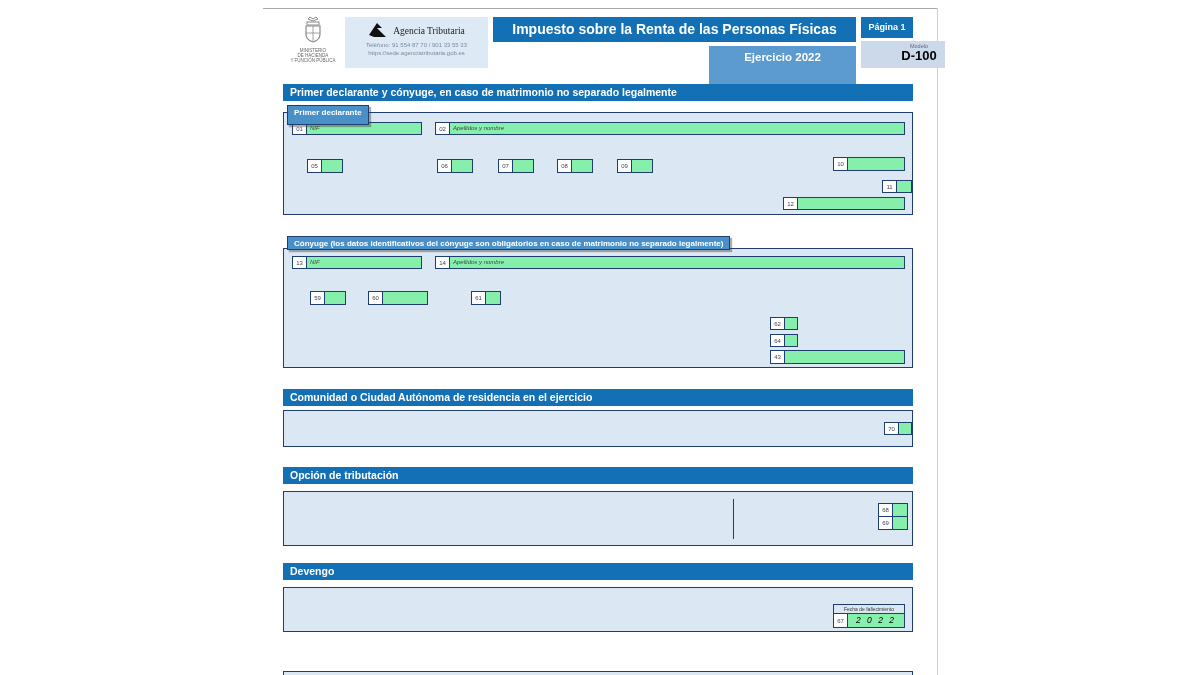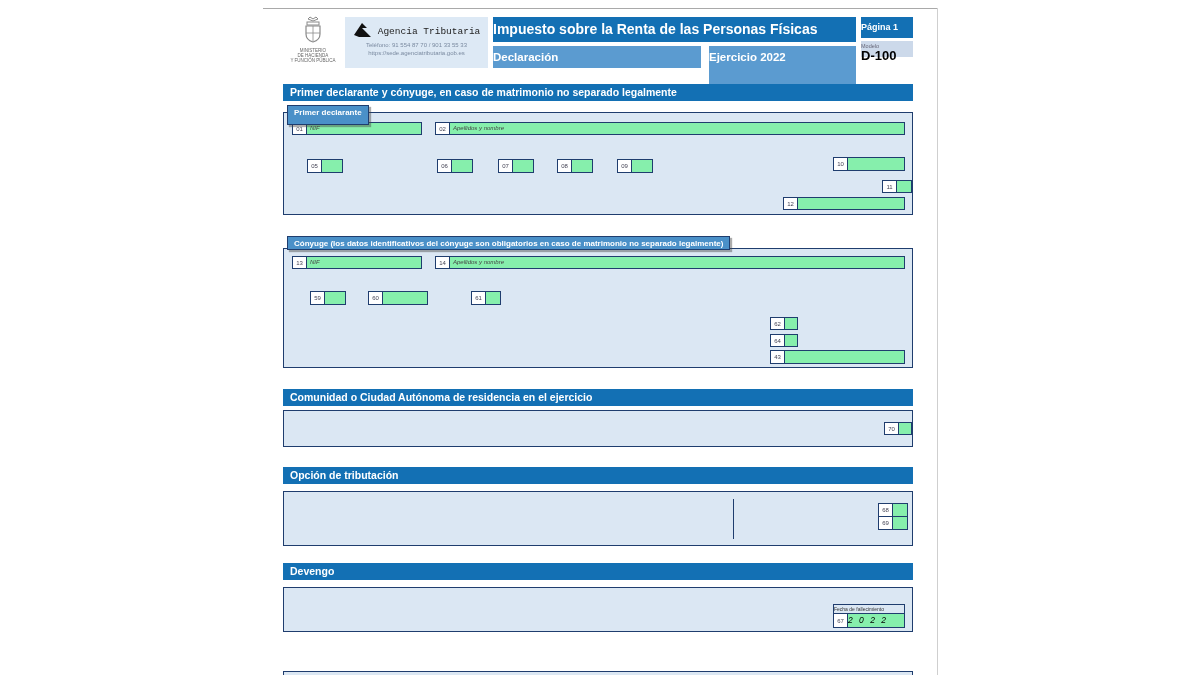--- a/index.html
+++ b/index.html
@@ -17,21 +17,21 @@
   .nbox{position:absolute;display:flex;border:1px solid #1f3d6e;background:#fff;box-sizing:border-box;z-index:2;}
   .nbox .n{width:13px;border-right:1px solid #1f3d6e;font-size:6px;color:#445;
            display:flex;align-items:center;justify-content:center;flex:none;background:#fff;}
   .nbox .i{flex:1;font-size:6px;color:#444;line-height:11px;padding-left:3px;background:#86efac;font-style:italic;}
   .lbl{font-size:6.5px;color:#0a0a0a;white-space:nowrap;}
   .lbl6{font-size:6px;color:#0a0a0a;white-space:nowrap;}
   .tiny{font-size:5.5px;color:#222;line-height:6.5px;white-space:nowrap;}
   .b{font-weight:bold;}
   .row{display:flex;align-items:flex-end;}
   .dots{flex:1;border-bottom:1px dotted #666;height:7px;margin:0 3px 1px 3px;}
-  .ctr{}
+  .ctr{text-align:center;}
   .dkblue{background:#1370b4;color:#fff;font-weight:bold;}
   .mdblue{background:#5b9bd0;color:#fff;font-weight:bold;}
 </style>
 </head>
 <body>
 
 <div id="canvas">
 
   <div class="abs hline" style="left:263px;top:8px;width:674px;"></div>
   <div class="abs vline-edge" style="left:937px;top:8px;height:667px;"></div>
@@ -53,33 +53,32 @@
     </div>
   </div>
 
   <div class="abs" style="left:345px;top:17px;width:143px;height:51px;background:#dde9f5;text-align:center;box-sizing:border-box;padding-top:6px;">
     <div style="display:flex;align-items:center;justify-content:center;gap:5px;">
       <span>
         <svg width="20" height="16" viewBox="0 0 20 16" style="display:block">
           <polygon points="1,12 9,0 14,5 9,5 18,14 6,14" fill="#111"></polygon>
         </svg>
       </span>
-      <span style="font-family:Liberation Mono, monospace;font-size:9.5px;color:#222;">Agencia Tributaria</span>
+      <span style="font-family:Liberation Serif, serif;font-size:9.5px;color:#222;">Agencia Tributaria</span>
     </div>
     <div style="font-size:6px;color:#7a8aa0;line-height:7.5px;margin-top:3px;">
       <div>Teléfono: 91 554 87 70 / 901 33 55 33</div>
       <div>https://sede.agenciatributaria.gob.es</div>
     </div>
   </div>
 
   <div class="abs dkblue ctr" style="left:493px;top:17px;width:363px;height:25px;line-height:25px;font-size:14px;">Impuesto sobre la Renta de las Personas Físicas</div>
-  <div class="abs mdblue ctr" style="left:493px;top:46px;width:208px;height:22px;line-height:22px;font-size:11.5px;">Declaración</div>
   <div class="abs mdblue ctr" style="left:709px;top:46px;width:147px;height:39px;line-height:22px;font-size:11.5px;">Ejercicio 2022</div>
   <div class="abs dkblue ctr" style="left:861px;top:17px;width:52px;height:21px;line-height:21px;font-size:9px;">Página 1</div>
-  <div class="abs ctr" style="left:861px;top:41px;width:52px;height:16px;background:#ccd9ea;">
+  <div class="abs ctr" style="left:861px;top:41px;width:52px;height:27px;background:#ccd9ea;padding-left:32px;">
     <div style="font-size:5.5px;color:#667;padding-top:2px;">Modelo</div>
     <div style="font-size:13px;font-weight:bold;color:#000;line-height:14px;">D-100</div>
   </div>
 
   <div class="abs bar" style="left:283px;top:84px;width:630px;">Primer declarante y cónyuge, en caso de matrimonio no separado legalmente</div>
 
   <div class="abs tab" style="left:287px;top:105px;height:20px;">Primer declarante</div>
   <div class="abs panel" style="left:283px;top:112px;width:630px;height:103px;"></div>
 
   <div class="nbox" style="left:292px;top:122px;width:130px;height:13px;">

